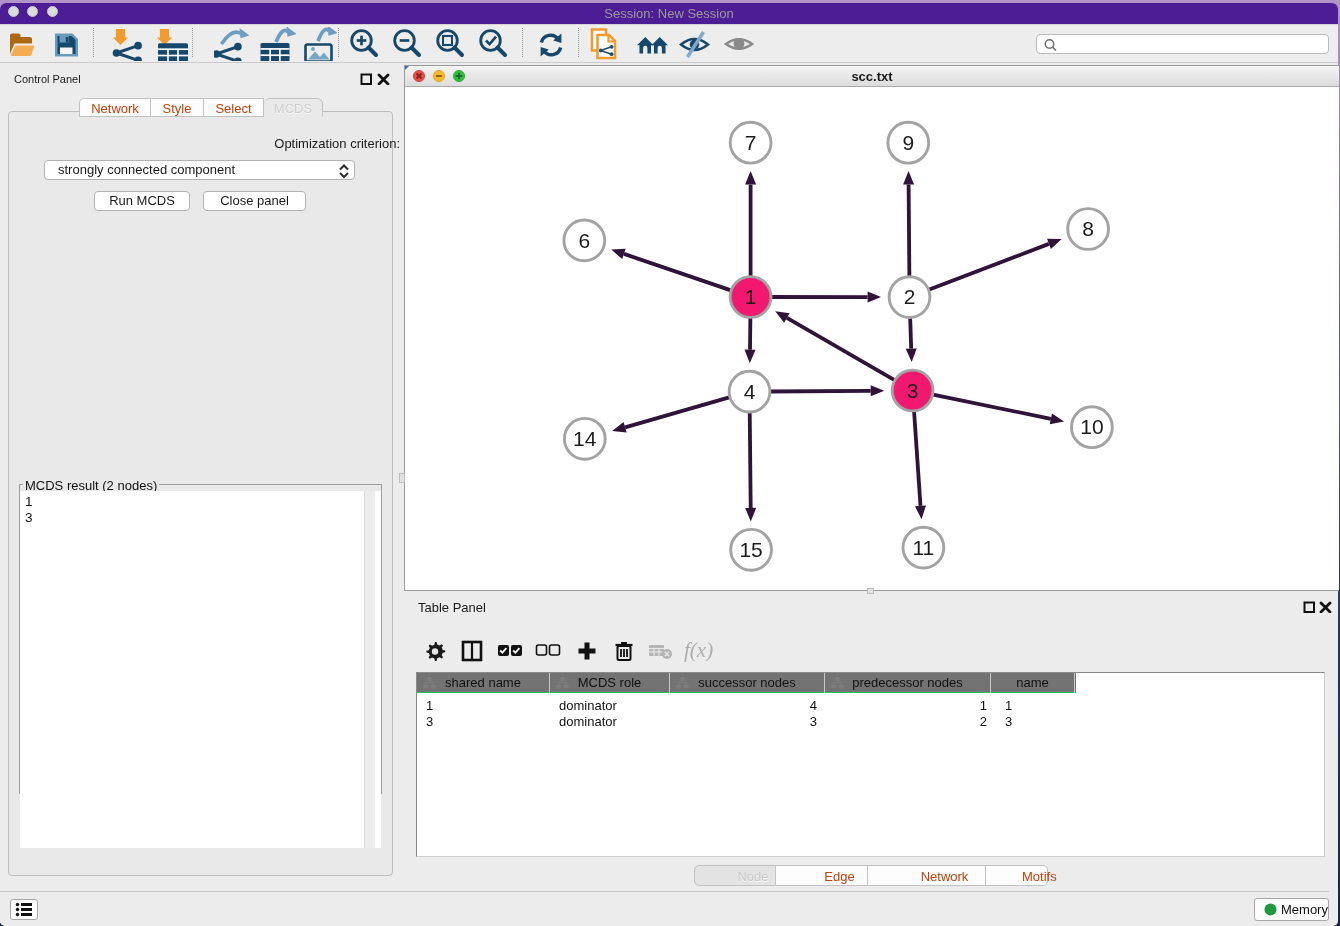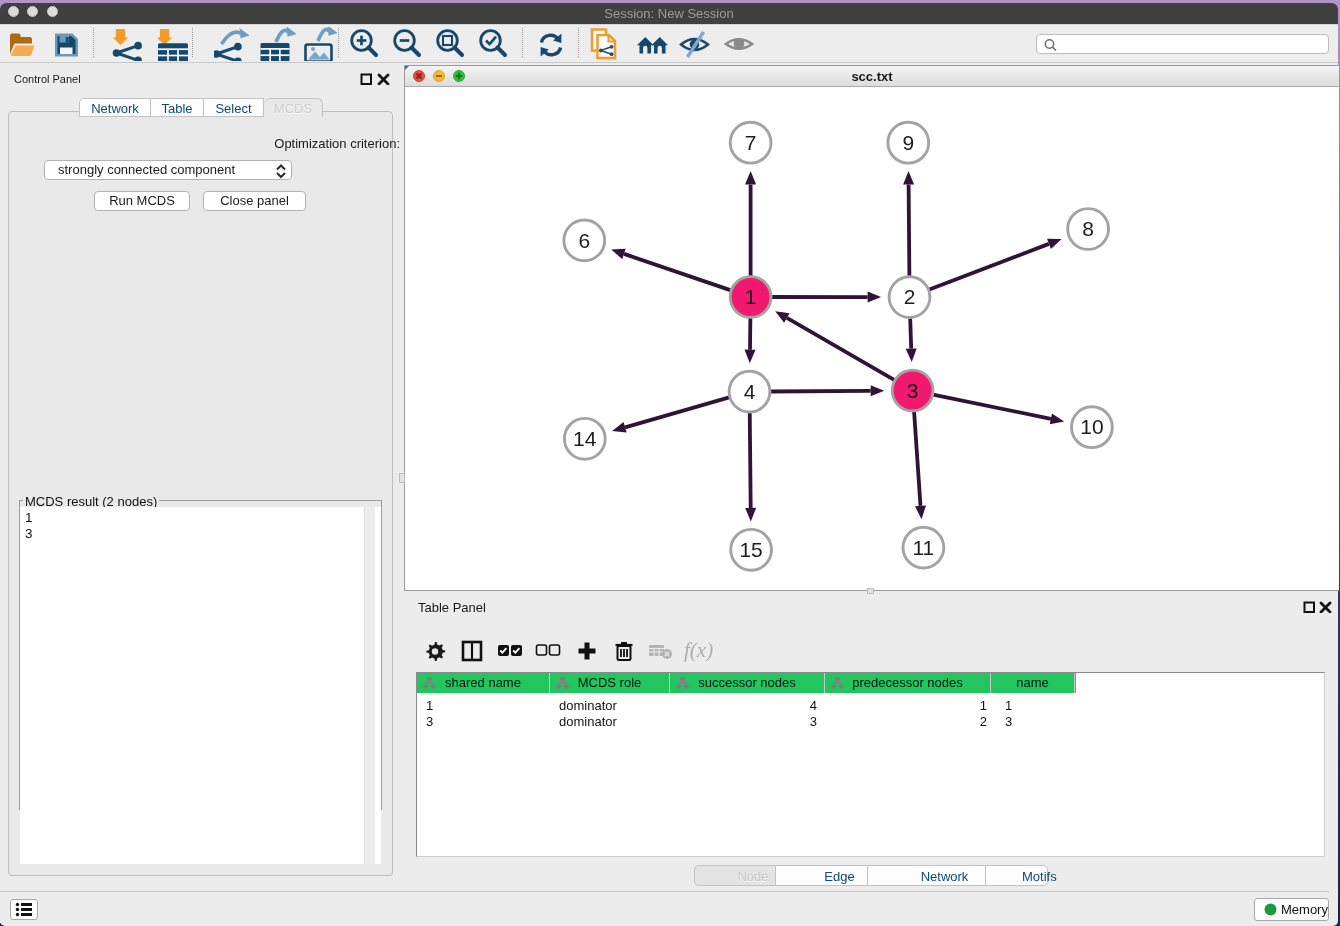--- a/index.html
+++ b/index.html
@@ -3,58 +3,58 @@
 <meta charset="utf-8">
 <style>
   * { margin:0; padding:0; box-sizing:border-box; }
   html,body { width:1340px; height:926px; overflow:hidden; }
   body { font-family:"Liberation Sans", sans-serif;
          background:linear-gradient(180deg,#b394c8 0%,#9a85bb 12%,#5c5f94 35%,#2e3c6e 60%,#1b2b55 85%,#16254a 100%); }
   #app { position:absolute; left:0; top:3px; width:1338px; height:923px;
          background:#ececec; border-radius:6px 6px 5px 5px; }
   
   #titlebar { position:absolute; left:0; top:3px; width:1338px; height:22px;
-              background:#404040; border-radius:6px 6px 0 0; border-bottom:1px solid #d4d4d4;}
+              background:#4c1d95; border-radius:6px 6px 0 0; border-bottom:1px solid #d4d4d4;}
   .tl { position:absolute; top:3px; width:11px; height:11px; border-radius:50%;
         background:#dcdcdc; border:1px solid #c6c6c6; }
   #titletext { position:absolute; top:3px; left:0; width:1338px; text-align:center;
                font-size:13px; color:#9b9b9b; }
   
   #toolbar { position:absolute; left:0; top:25px; width:1338px; height:38px;
              background:#ededed; border-bottom:1px solid #c9c9c9; }
   .tsep { position:absolute; top:3px; height:29px; width:0;
           border-left:1px dotted #999999; }
   .ticon { position:absolute; top:2px; width:36px; height:36px; }
   #searchbox { position:absolute; left:1036px; top:9px; width:293px; height:20px;
                background:#fff; border:1px solid #bcbcbc; border-radius:4px; }
   
   #cpanel { position:absolute; left:8px; top:111px; width:385px; height:765px;
             background:#e9e9e9; border:1px solid #bdbdbd; border-radius:4px; }
   #cphead { position:absolute; left:14px; top:73px; font-size:11px; color:#1a1a1a; }
   .wbtn { position:absolute; }
   .tabrow { position:absolute; display:flex; }
-  .tab { height:19px; line-height:19px; font-size:13px; font-weight:400; color:#0c4a6e;
+  .tab { height:19px; line-height:19px; font-size:13px; font-weight:400; color:#c2410c;
          background:#fdfdfd; border:1px solid #c2c2c2; border-left:none; text-align:center; }
   .tab.first { border-left:1px solid #c2c2c2; border-radius:5px 0 0 0; }
   .tab.last  { border-radius:0 5px 0 0; }
   .tab.bfirst { border-left:1px solid #c2c2c2; border-radius:5px 0 0 5px; }
   .tab.blast  { border-radius:0 5px 5px 0; }
   .btabs .tab { height:21px; line-height:21px; font-weight:400;padding-left:36px; }
   .tab.sel   { background:#e3e3e3; color:#c7c7c7; text-shadow:0 1px 0 #f8f8f8; }
   .cptabs .tab.sel { background:#e9e9e9; color:#cdcdcd; border-radius:6px 6px 0 0;
                      border-bottom:1px solid #e9e9e9; }
   
   #optlabel { position:absolute; left:0; top:136px; width:400px; text-align:right;
               font-size:13px; color:#1a1a1a; }
-  #dropdown { position:absolute; left:44px; top:160px; width:248px; height:20px;
+  #dropdown { position:absolute; left:44px; top:160px; width:311px; height:20px;
               background:#fff; border:1px solid #b2b2b2; border-radius:4px;
               font-size:13px; color:#1a1a1a; line-height:18px; padding-left:13px; }
   .btn { position:absolute; height:20px; background:#fff; border:1px solid #b2b2b2;
          border-radius:4px; font-size:13px; color:#1a1a1a; text-align:center; line-height:18px; }
-  #mcdsgroup { position:absolute; left:19px; top:500px; width:363px; height:310px;
+  #mcdsgroup { position:absolute; left:19px; top:484px; width:363px; height:310px;
                border:1px solid #9d9d9d; }
   #mcdslegend { position:absolute; left:3px; top:-7px; background:#e9e9e9; padding:0 2px;
                 font-size:13px; color:#111; }
   #mcdsbody { position:absolute; left:0px; top:6px; width:361px; height:357px; background:#fff; }
   #mcdsscroll { position:absolute; right:6px; top:0; width:11px; height:357px;
                 background:#ececec; border-left:1px solid #dcdcdc; }
   
   #netwin { position:absolute; left:404px; top:65px; width:935px; height:526px;
             border:1px solid #9b9b9b; border-right:none; background:#fff; }
   #nettitle { position:absolute; left:0; top:0; width:100%; height:21px;
@@ -63,22 +63,22 @@
              font-weight:700; color:#1a1a1a; }
   .mac { position:absolute; top:4px; width:12px; height:12px; border-radius:50%; }
   #netcanvas { position:absolute; left:0; top:21px; width:933px; height:503px; background:#fff; }
   
   #tpanel { position:absolute; left:404px; top:592px; width:934px; height:299px; background:#ececec; }
   #tphead { position:absolute; left:14px; top:8px; font-size:13px; color:#1a1a1a; }
   #tptools { position:absolute; left:13px; top:40px; width:911px; height:37px; }
   #ttable { position:absolute; left:12px; top:80px; width:909px; height:185px;
             background:#fff; border-top:1px solid #8a8a8a; border-left:1px solid #8a8a8a;
             border-right:1px solid #cdcdcd; border-bottom:1px solid #cdcdcd; }
-  #thead { position:absolute; left:0; top:0; width:659px; height:20px; background:#22c55e;
-           border-bottom:6px solid #22c55e; }
+  #thead { position:absolute; left:0; top:0; width:659px; height:20px; background:#737373;
+           border-bottom:1px solid #22c55e; }
   .thcell { position:absolute; top:0; height:20px; border-right:1px solid #c9c9c9;
             font-size:13px; color:#111; text-align:center; line-height:20px; }
   .trow { position:absolute; font-size:13px; color:#111; }
   
   #statusbar { position:absolute; left:0; top:891px; width:1329px; height:32px;
                background:#ececec; border-top:1px solid #c4c4c4; }
   #listbtn { position:absolute; left:10px; top:7px; width:28px; height:21px;
              background:#fdfdfd; border:1px solid #a8a8a8; border-radius:3px; }
   #membtn { position:absolute; left:1254px; top:6px; width:75px; height:23px;
             background:#fdfdfd; border:1px solid #a8a8a8; border-radius:3px;
@@ -213,21 +213,21 @@
 <div id="cphead">Control Panel</div>
 <svg class="wbtn" width="12" height="12" style="left:360px;top:73px;position:absolute">
     <rect x="1.5" y="1.5" width="9.5" height="9.5" fill="none" stroke="#111" stroke-width="2"></rect>
   </svg>
 <svg class="wbtn" width="13" height="12" style="left:377px;top:73px;position:absolute">
     <path d="M2 2 L11 11 M11 2 L2 11" stroke="#111" stroke-width="2.8" stroke-linecap="round"></path>
   </svg>
 <div id="cpanel"></div>
 <div class="tabrow cptabs" style="left:79px;top:98px">
   <div class="tab first" style="width:72px">Network</div>
-  <div class="tab" style="width:53px">Table</div>
+  <div class="tab" style="width:53px">Style</div>
   <div class="tab" style="width:60px">Select</div>
   <div class="tab last sel" style="width:59px">MCDS</div>
 </div>
 <div id="optlabel">Optimization criterion:</div>
 <div id="dropdown">strongly connected component
  <svg width="12" height="15" style="position:absolute;right:4px;top:2.5px">
   <path d="M2 5.5 L6 1.5 L10 5.5" fill="none" stroke="#2a2a2a" stroke-width="2"></path>
   <path d="M2 9 L6 13 L10 9" fill="none" stroke="#2a2a2a" stroke-width="2"></path>
     </svg>
 </div>

